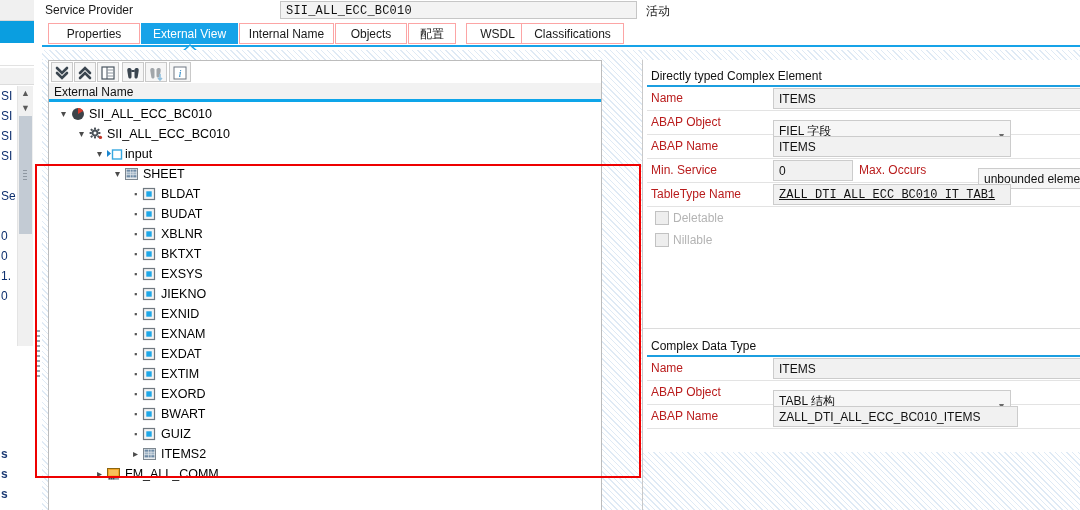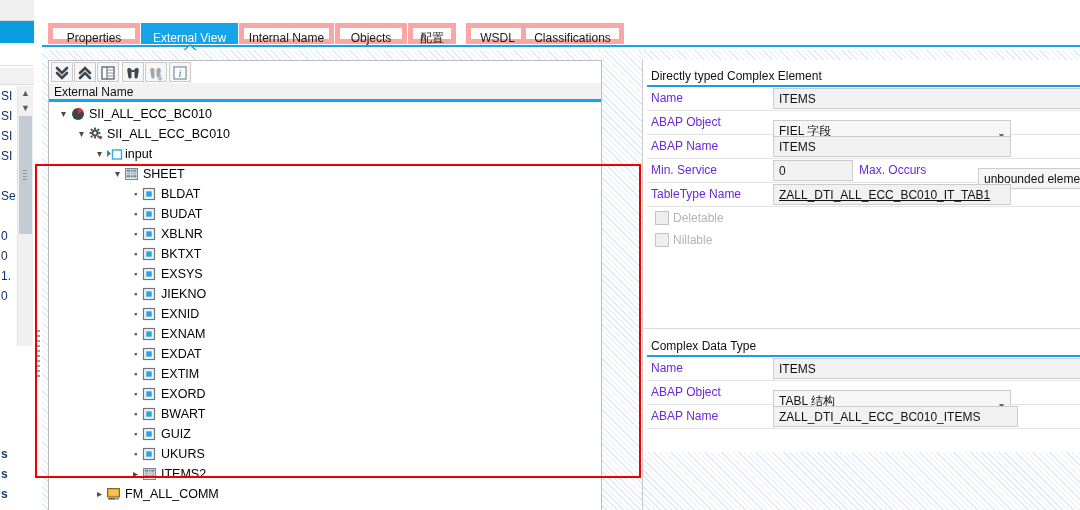--- a/index.html
+++ b/index.html
@@ -43,21 +43,21 @@
   .hdr-label{position:absolute;left:3px;top:3px;font-size:12px;color:#1a1a1a;}
   .hdr-field{position:absolute;left:238px;top:1px;width:357px;height:18px;
      background:#f3f3f3;border:1px solid #c6c6c6;
      font-family:"Liberation Mono", monospace;font-size:12px;color:#111;
      line-height:18px;padding-left:5px;box-sizing:border-box;letter-spacing:.2px;}
   .hdr-status{position:absolute;left:604px;top:3px;font-size:12px;color:#1a1a1a;}
 
   
   .tabs{position:absolute;left:0;top:23px;right:0;height:22px;}
   .tab{position:absolute;top:0;height:21px;line-height:21px;
-       border:5px solid #fca5a5;background:#ffffff;color:#1a1a1a;
+       border:1px solid #fca5a5;background:#ffffff;color:#1a1a1a;
        font-size:12px;text-align:center;box-sizing:border-box;white-space:nowrap;}
   .tab.sel{background:#17a3e8;border-color:#17a3e8;color:#ffffff;}
   .tabline{position:absolute;left:0;top:45px;right:0;height:2px;background:#17a3e8;}
   .tabcaret{position:absolute;top:44px;width:0;height:0;
      border-left:8px solid transparent;border-right:8px solid transparent;border-bottom:7px solid #17a3e8;}
   .tabcaret-in{position:absolute;top:46px;width:0;height:0;
      border-left:7px solid transparent;border-right:7px solid transparent;border-bottom:6px solid #ffffff;}
 
   
   .content{position:absolute;left:0;top:50px;right:0;bottom:0;background:#ffffff;}
@@ -81,27 +81,27 @@
   .bullet{display:inline-block;width:13px;text-align:center;vertical-align:middle;color:#555;font-size:9px;}
 
   
   .ic svg{position:absolute;left:0;top:0;}
 
   
   .props{position:absolute;left:600px;top:10px;right:0;bottom:0;background:#ffffff;border-left:1px solid #c9c9c9;}
   .section{position:absolute;left:0;right:0;}
   .sec-title{font-size:12px;color:#111;padding-left:4px;height:17px;line-height:17px;border-bottom:2px solid #1b9ee0;}
   .frow{position:relative;height:23px;border-bottom:1px solid #e3e3e3;}
-  .flabel{position:absolute;left:4px;top:0;height:22px;line-height:22px;font-size:12px;color:#6d28d9;}
+  .flabel{position:absolute;left:4px;top:0;height:22px;line-height:22px;font-size:12px;color:#b91c1c;}
   .fval{position:absolute;height:21px;line-height:21px;font-size:12px;color:#111;
      background:#f1f1f1;border:1px solid #cccccc;box-sizing:border-box;padding-left:5px;
      white-space:nowrap;overflow:hidden;}
   .fval.ro{background:#f1f1f1;}
   .fval.dd{background:#f6f6f6;margin-top:8px;}
-  .fval.link{background:#f1f1f1;text-decoration:underline;}
+  .fval.link{background:#f1f1f1;text-decoration:underline;font-family:Liberation Mono, monospace;}
   .caret{position:absolute;right:6px;top:4px;color:#6b6b6b;font-size:10px;}
   .chk{position:relative;height:22px;}
   .chkbox{position:absolute;left:8px;top:4px;width:12px;height:12px;background:#eeeeee;border:1px solid #c2c2c2;}
   .chklabel{position:absolute;left:26px;top:0;height:22px;line-height:22px;font-size:12px;color:#b4b4b4;}
   .secgap{position:absolute;left:0;right:0;height:1px;background:#dcdcdc;}
 
   
   .annot{position:absolute;border:2px solid #ee0000;pointer-events:none;}
 </style>
 </head>
@@ -137,20 +137,25 @@
       <div class="ls-sb-dn">▼</div>
       <div class="ls-sb-thumb"></div>
       <div class="ls-sb-grip"></div>
     </div>
   </div>
   <div class="vsplit"></div>
   <div class="vsplit-grip"></div>
 
   <div class="main">
 
+    <div class="hdrrow">
+      <div class="hdr-label">Service Provider</div>
+      <div class="hdr-field">SII_ALL_ECC_BC010</div>
+      <div class="hdr-status">活动</div>
+    </div>
 
     <div class="tabs" id="tabs">
         <div class="tab" style="left: 6px; width: 92px;">Properties</div>
         <div class="tab sel" style="left: 99px; width: 97px;">External View</div>
         <div class="tab" style="left: 197px; width: 95px;">Internal Name</div>
         <div class="tab" style="left: 293px; width: 72px;">Objects</div>
         <div class="tab" style="left: 366px; width: 48px;">配置</div>
         <div class="tab" style="left: 424px; width: 63px;">WSDL</div>
         <div class="tab" style="left: 479px; width: 103px;">Classifications</div>
       </div>
@@ -290,24 +295,20 @@
                   <rect x="4.3" y="4.3" width="5.4" height="5.4" fill="#1fa8e8"></rect>
                 </svg></span><span class="lbl">EXORD</span></div>
             <div class="node"><span style="display:inline-block;width:80px"></span><span class="bullet">▪</span><span class="ic"><svg width="16" height="14" viewBox="0 0 16 14">
                   <rect x="1.5" y="1.5" width="11" height="11" fill="#f2f2f2" stroke="#6f7880" stroke-width="1.2"></rect>
                   <rect x="4.3" y="4.3" width="5.4" height="5.4" fill="#1fa8e8"></rect>
                 </svg></span><span class="lbl">BWART</span></div>
             <div class="node"><span style="display:inline-block;width:80px"></span><span class="bullet">▪</span><span class="ic"><svg width="16" height="14" viewBox="0 0 16 14">
                   <rect x="1.5" y="1.5" width="11" height="11" fill="#f2f2f2" stroke="#6f7880" stroke-width="1.2"></rect>
                   <rect x="4.3" y="4.3" width="5.4" height="5.4" fill="#1fa8e8"></rect>
                 </svg></span><span class="lbl">GUIZ</span></div>
-            <div class="node"><span style="display:inline-block;width:80px"></span><span class="bullet">▪</span><span class="ic"><svg width="16" height="14" viewBox="0 0 16 14">
-                  <rect x="1.5" y="1.5" width="11" height="11" fill="#f2f2f2" stroke="#6f7880" stroke-width="1.2"></rect>
-                  <rect x="4.3" y="4.3" width="5.4" height="5.4" fill="#1fa8e8"></rect>
-                </svg></span><span class="lbl">UKURS</span></div>
             <div class="node"><span style="display:inline-block;width:80px"></span><span class="tw">▸</span><span class="ic"><svg width="16" height="14" viewBox="0 0 16 14">
                   <rect x="1.5" y="1.5" width="12" height="11" fill="#e8ecef" stroke="#7d8790" stroke-width="1"></rect>
                   <rect x="2.6" y="2.6" width="3.4" height="2.1" fill="#6d8aa6"></rect>
                   <rect x="6.6" y="2.6" width="2.1" height="2.1" fill="#6d8aa6"></rect>
                   <rect x="9.3" y="2.6" width="3.1" height="2.1" fill="#6d8aa6"></rect>
                   <rect x="2.6" y="5.4" width="3.4" height="2.1" fill="#9fb4c6"></rect>
                   <rect x="6.6" y="5.4" width="2.1" height="2.1" fill="#9fb4c6"></rect>
                   <rect x="9.3" y="5.4" width="3.1" height="2.1" fill="#9fb4c6"></rect>
                   <rect x="2.6" y="8.2" width="3.4" height="2.2" fill="#6d8aa6"></rect>
                   <rect x="6.6" y="8.2" width="2.1" height="2.2" fill="#6d8aa6"></rect>

